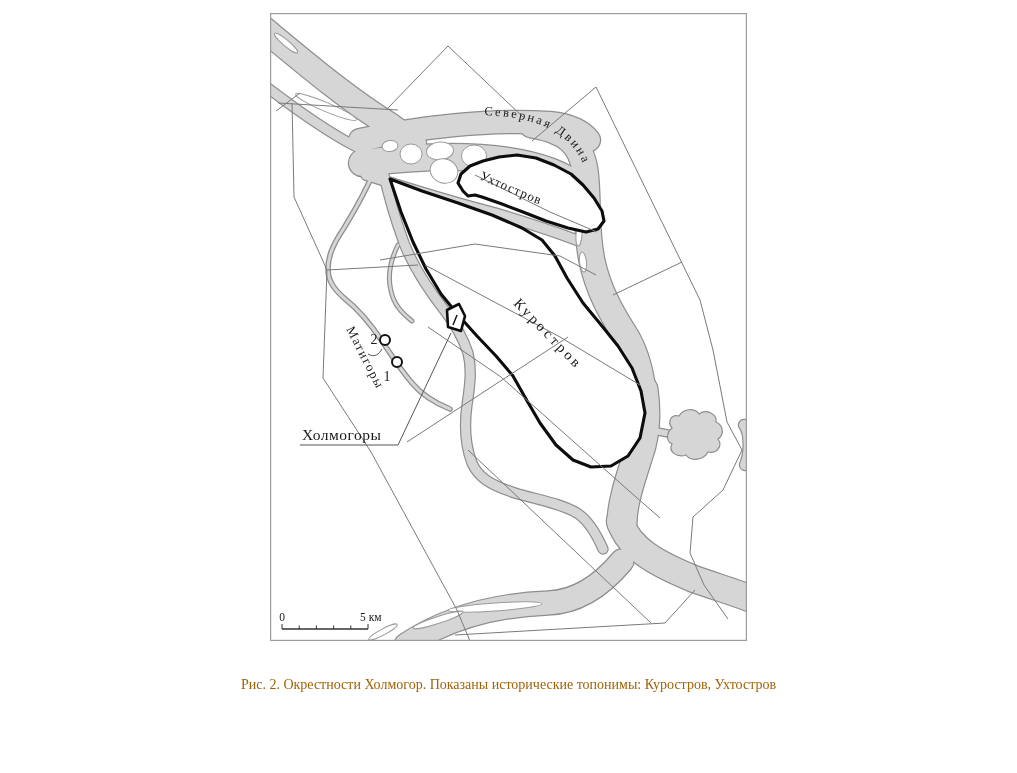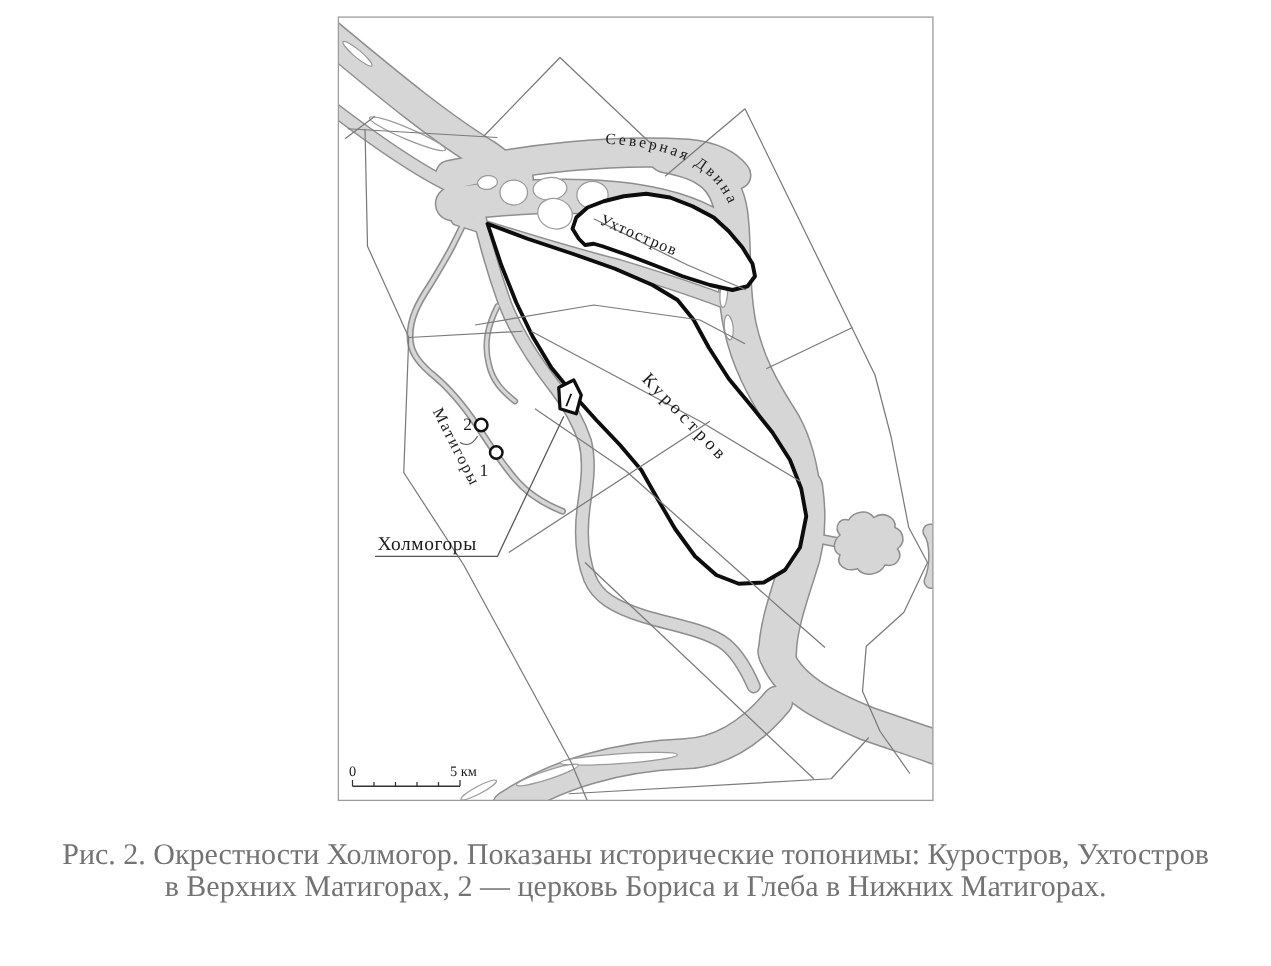--- a/index.html
+++ b/index.html
@@ -4,21 +4,21 @@
 <style>
   :root{
     --water:#d6d6d6; --water-edge:#8e8e8e; --bold:#0d0d0d;
     --boundary:#7a7a7a; --frame:#9c9c9c; --ink:#1a1a1a;
   }
   html,body{margin:0;padding:0;background:#ffffff;}
   .page{position:relative;width:1017px;height:773px;background:#fff;overflow:hidden;
         font-family:"Liberation Serif", serif;color:var(--ink);}
   .map-wrap{position:absolute;left:270px;top:13px;width:477px;height:628px;}
   .caption{position:absolute;left:0;right:0;top:672px;text-align:center;
-           font-size:24px;line-height:25.5px;color:#737373;}
+           font-size:14px;line-height:25.5px;color:#a16207;}
   .caption div{white-space:nowrap;}
   svg text{font-family:"Liberation Serif", serif;fill:var(--ink);}
   .w-out{fill:none;stroke:var(--water-edge);stroke-linecap:round;stroke-linejoin:round;}
   .w-fill{fill:none;stroke:var(--water);stroke-linecap:round;stroke-linejoin:round;}
   .isl{fill:#fff;stroke:#9a9a9a;stroke-width:1;}
   .bold-isl{fill:#fff;stroke:var(--bold);stroke-width:3.1;stroke-linejoin:round;}
   .bnd{fill:none;stroke:var(--boundary);stroke-width:1;stroke-linejoin:round;}
   .thin{fill:none;stroke:#555;stroke-width:1;}
 </style>
 </head>
@@ -154,16 +154,15 @@
           <text x="90" y="608" font-size="11.5" text-anchor="start" stroke="none">5 км</text>
         </g>
       </g>
 
       <rect x="0.6" y="0.6" width="475.8" height="626.8" fill="none" stroke="var(--frame)" stroke-width="1.2"></rect>
     </svg>
   </div>
 
   <div class="caption">
     <div>Рис. 2. Окрестности Холмогор. Показаны исторические топонимы: Куростров, Ухтостров</div>
-    <div>в Верхних Матигорах, 2 — церковь Бориса и Глеба в Нижних Матигорах.</div>
   </div>
 
 </div>
 
 </body></html>

